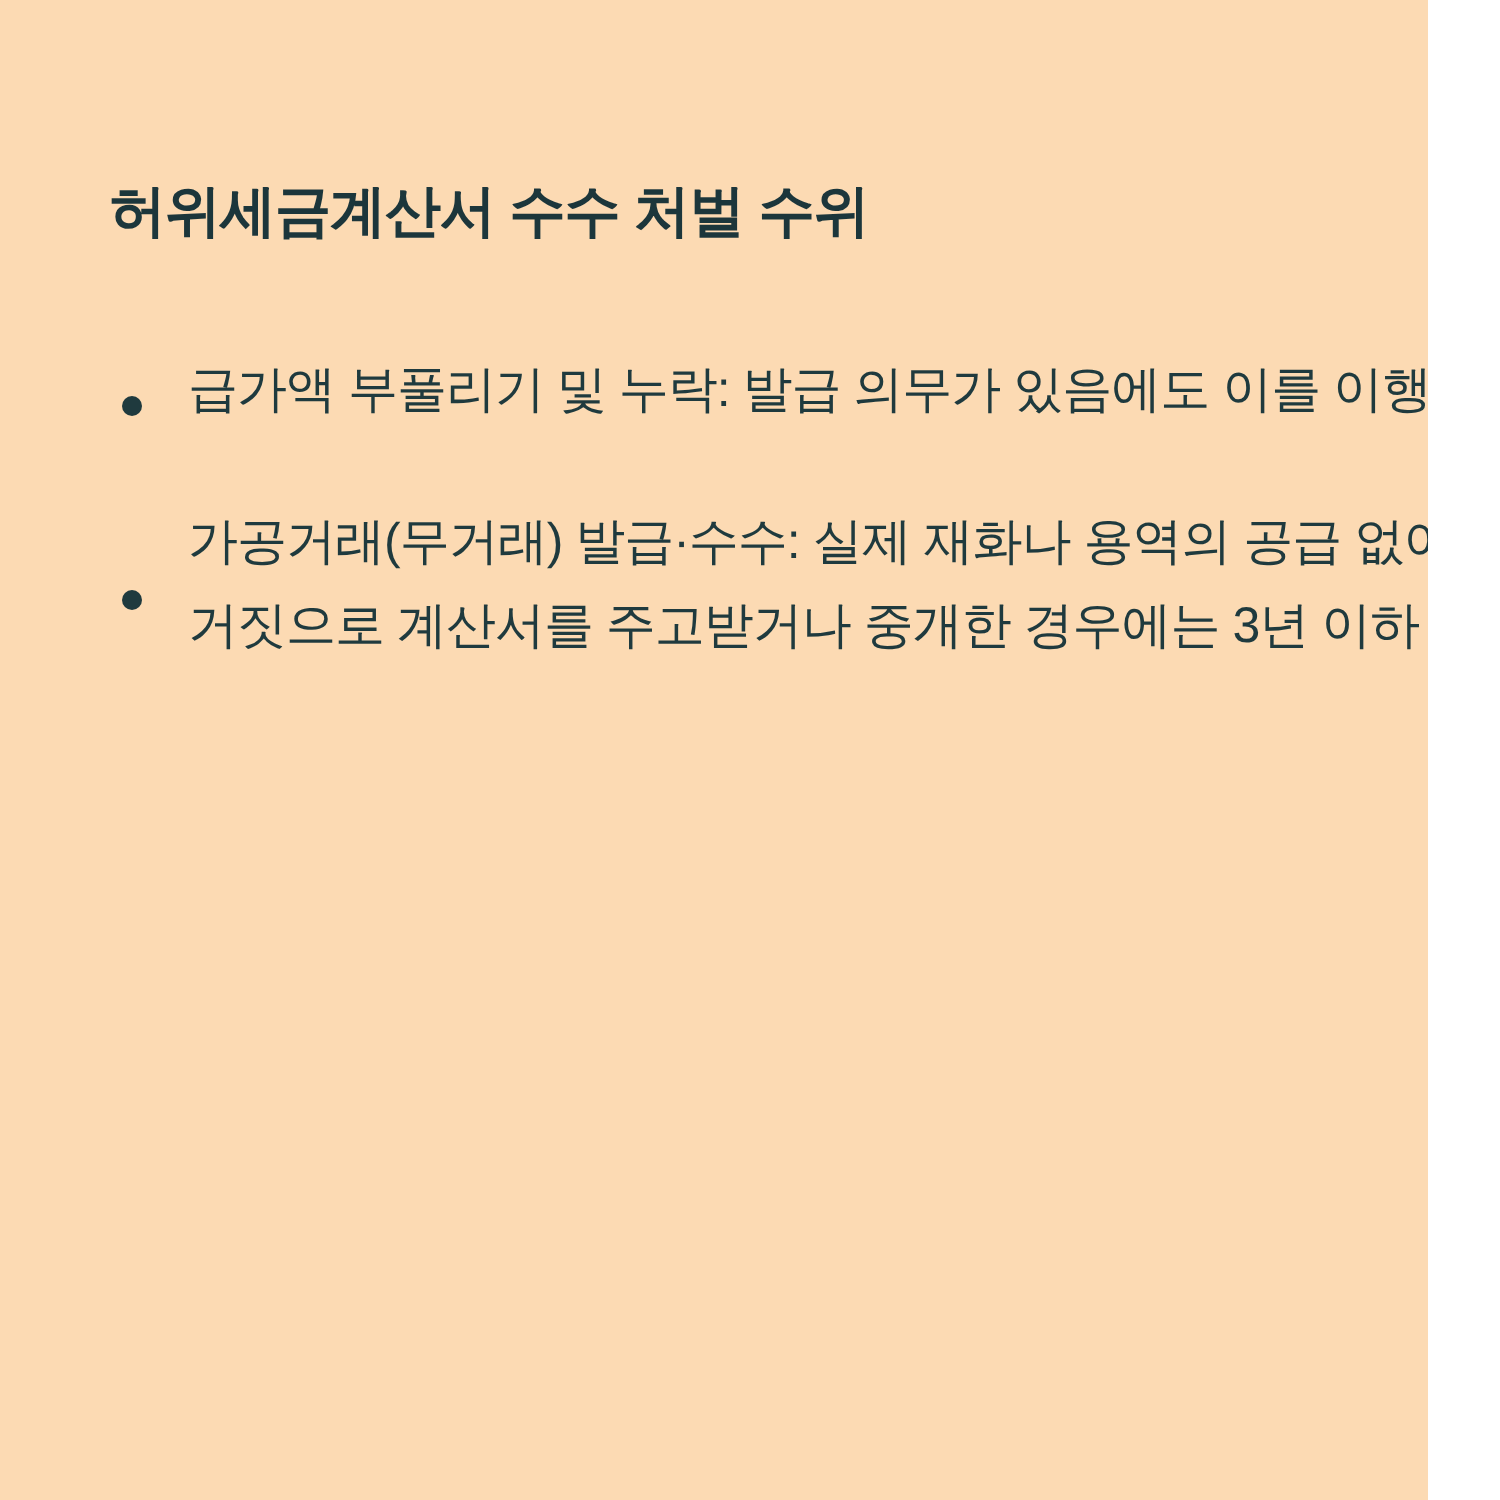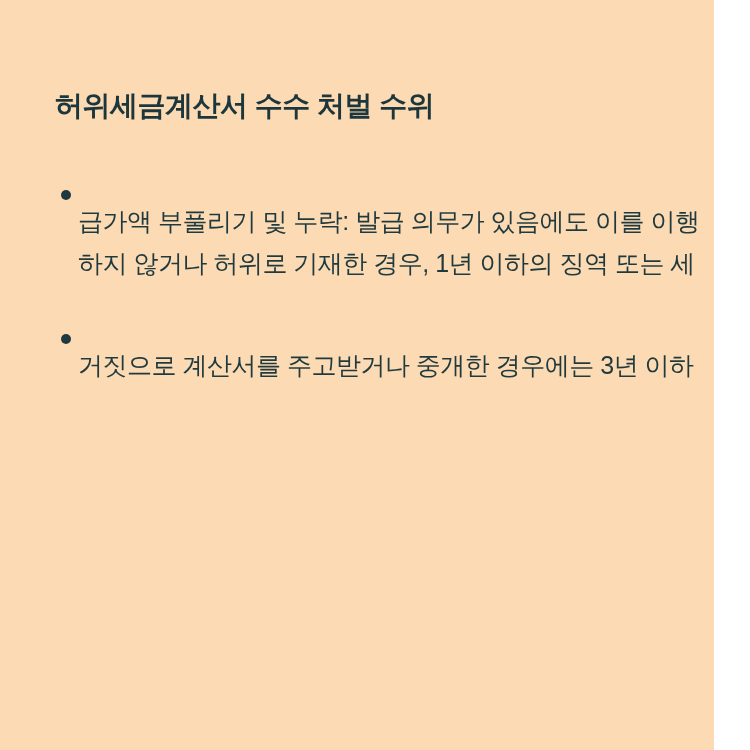--- a/index.html
+++ b/index.html
@@ -24,23 +24,22 @@
     font-weight: 800;
     letter-spacing: -0.5px;
     color: #1C363B;
   }
   .bullets {
     margin: 0;
     padding: 0;
   }
   .bullet {
     display: flex;
-    align-items: flex-start;
+    align-items: center;
     margin: 0 0 34px 0;
-    flex-direction: column;
   }
   .bullet:last-child {
     margin-bottom: 0;
   }
   .dot {
     flex: 0 0 auto;
     width: 10px;
     height: 10px;
     margin: 16px 0 0 6px;
     border-radius: 50%;
@@ -62,26 +61,26 @@
 
 <div class="canvas">
   <h1 class="title">허위세금계산서 수수 처벌 수위</h1>
 
   <div class="bullets">
 
     <div class="bullet">
       <span class="dot"></span>
       <div class="text">
         <div class="line">급가액 부풀리기 및 누락: 발급 의무가 있음에도 이를 이행</div>
-        <div class="line">하지 않거나 허위로 기재한 경우, 1년 이하의 징역 또는 세</div>
       </div>
     </div>
 
     <div class="bullet">
       <span class="dot"></span>
       <div class="text">
+        <div class="line">가공거래(무거래) 발급·수수: 실제 재화나 용역의 공급 없이</div>
         <div class="line">거짓으로 계산서를 주고받거나 중개한 경우에는 3년 이하</div>
       </div>
     </div>
 
 
   </div>
 </div>
 
 </body></html>

